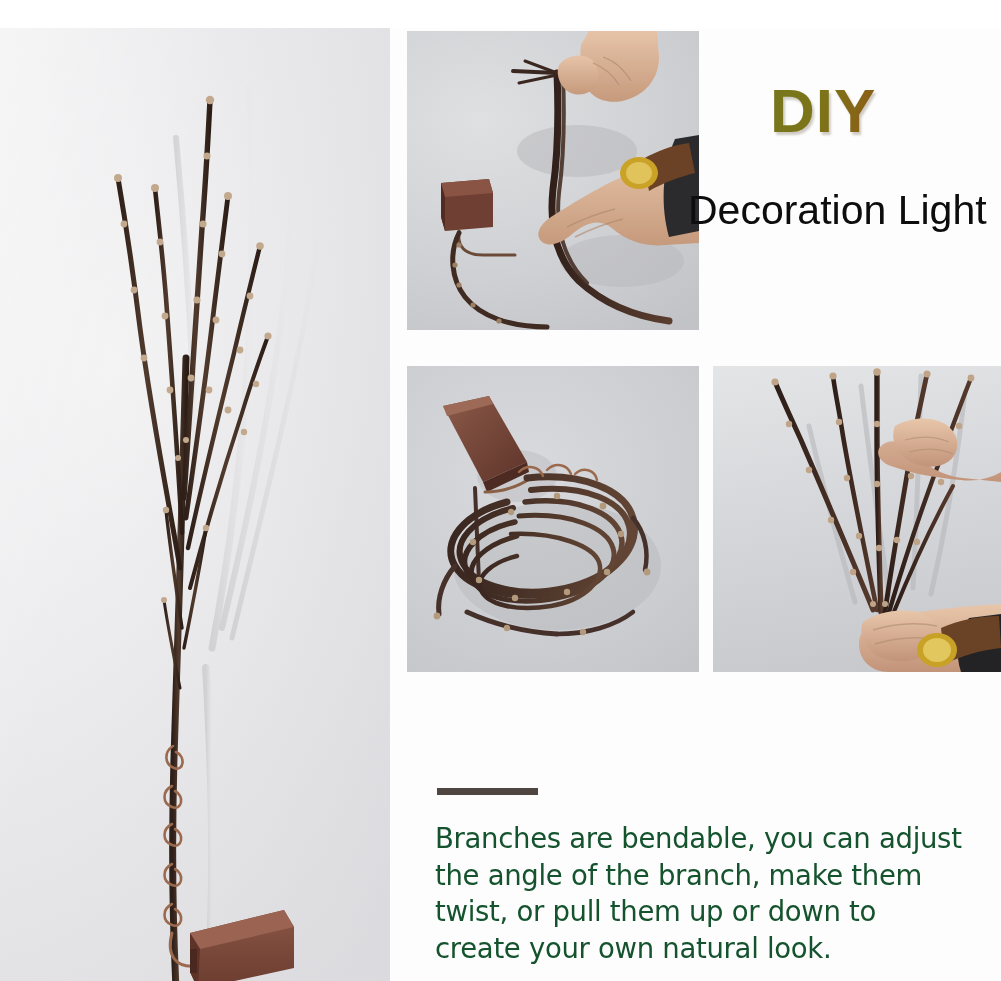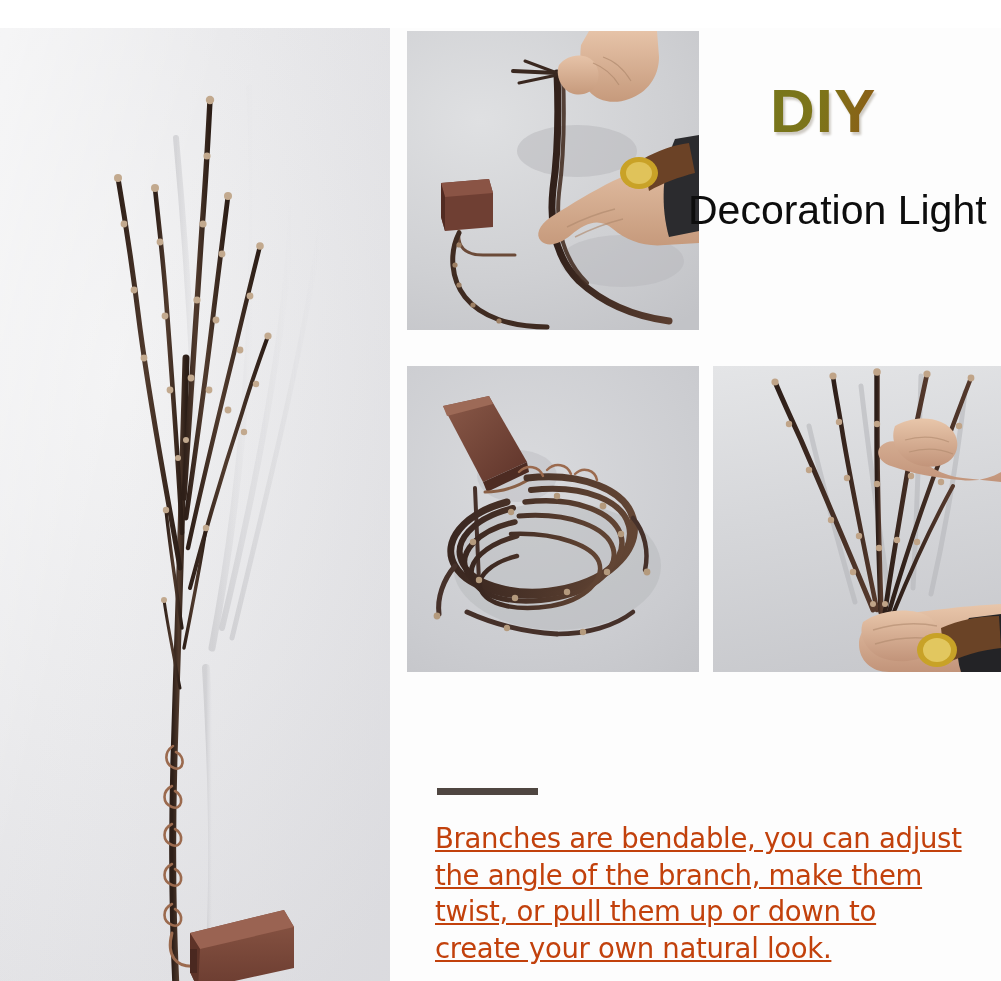--- a/index.html
+++ b/index.html
@@ -90,24 +90,23 @@
     left:437px; top:760px;
     width:101px; height:7px;
     background:#4f4641;
   }
   #desc-text {
     position:absolute;
     left:435px; top:792px;
     width:530px;
     font-size:27.5px;
     line-height:1.33;
-    color:#c2410c;
+    color:#14532d;
     font-family:"DejaVu Sans", sans-serif;
     letter-spacing:-0.3px;
-    text-decoration:underline;
   }
 </style>
 </head>
 <body>
 
 <div id="page">
 
   <div class="hero">
     <div class="vignette"></div>
     <svg width="390" height="981" viewBox="0 0 390 981">

